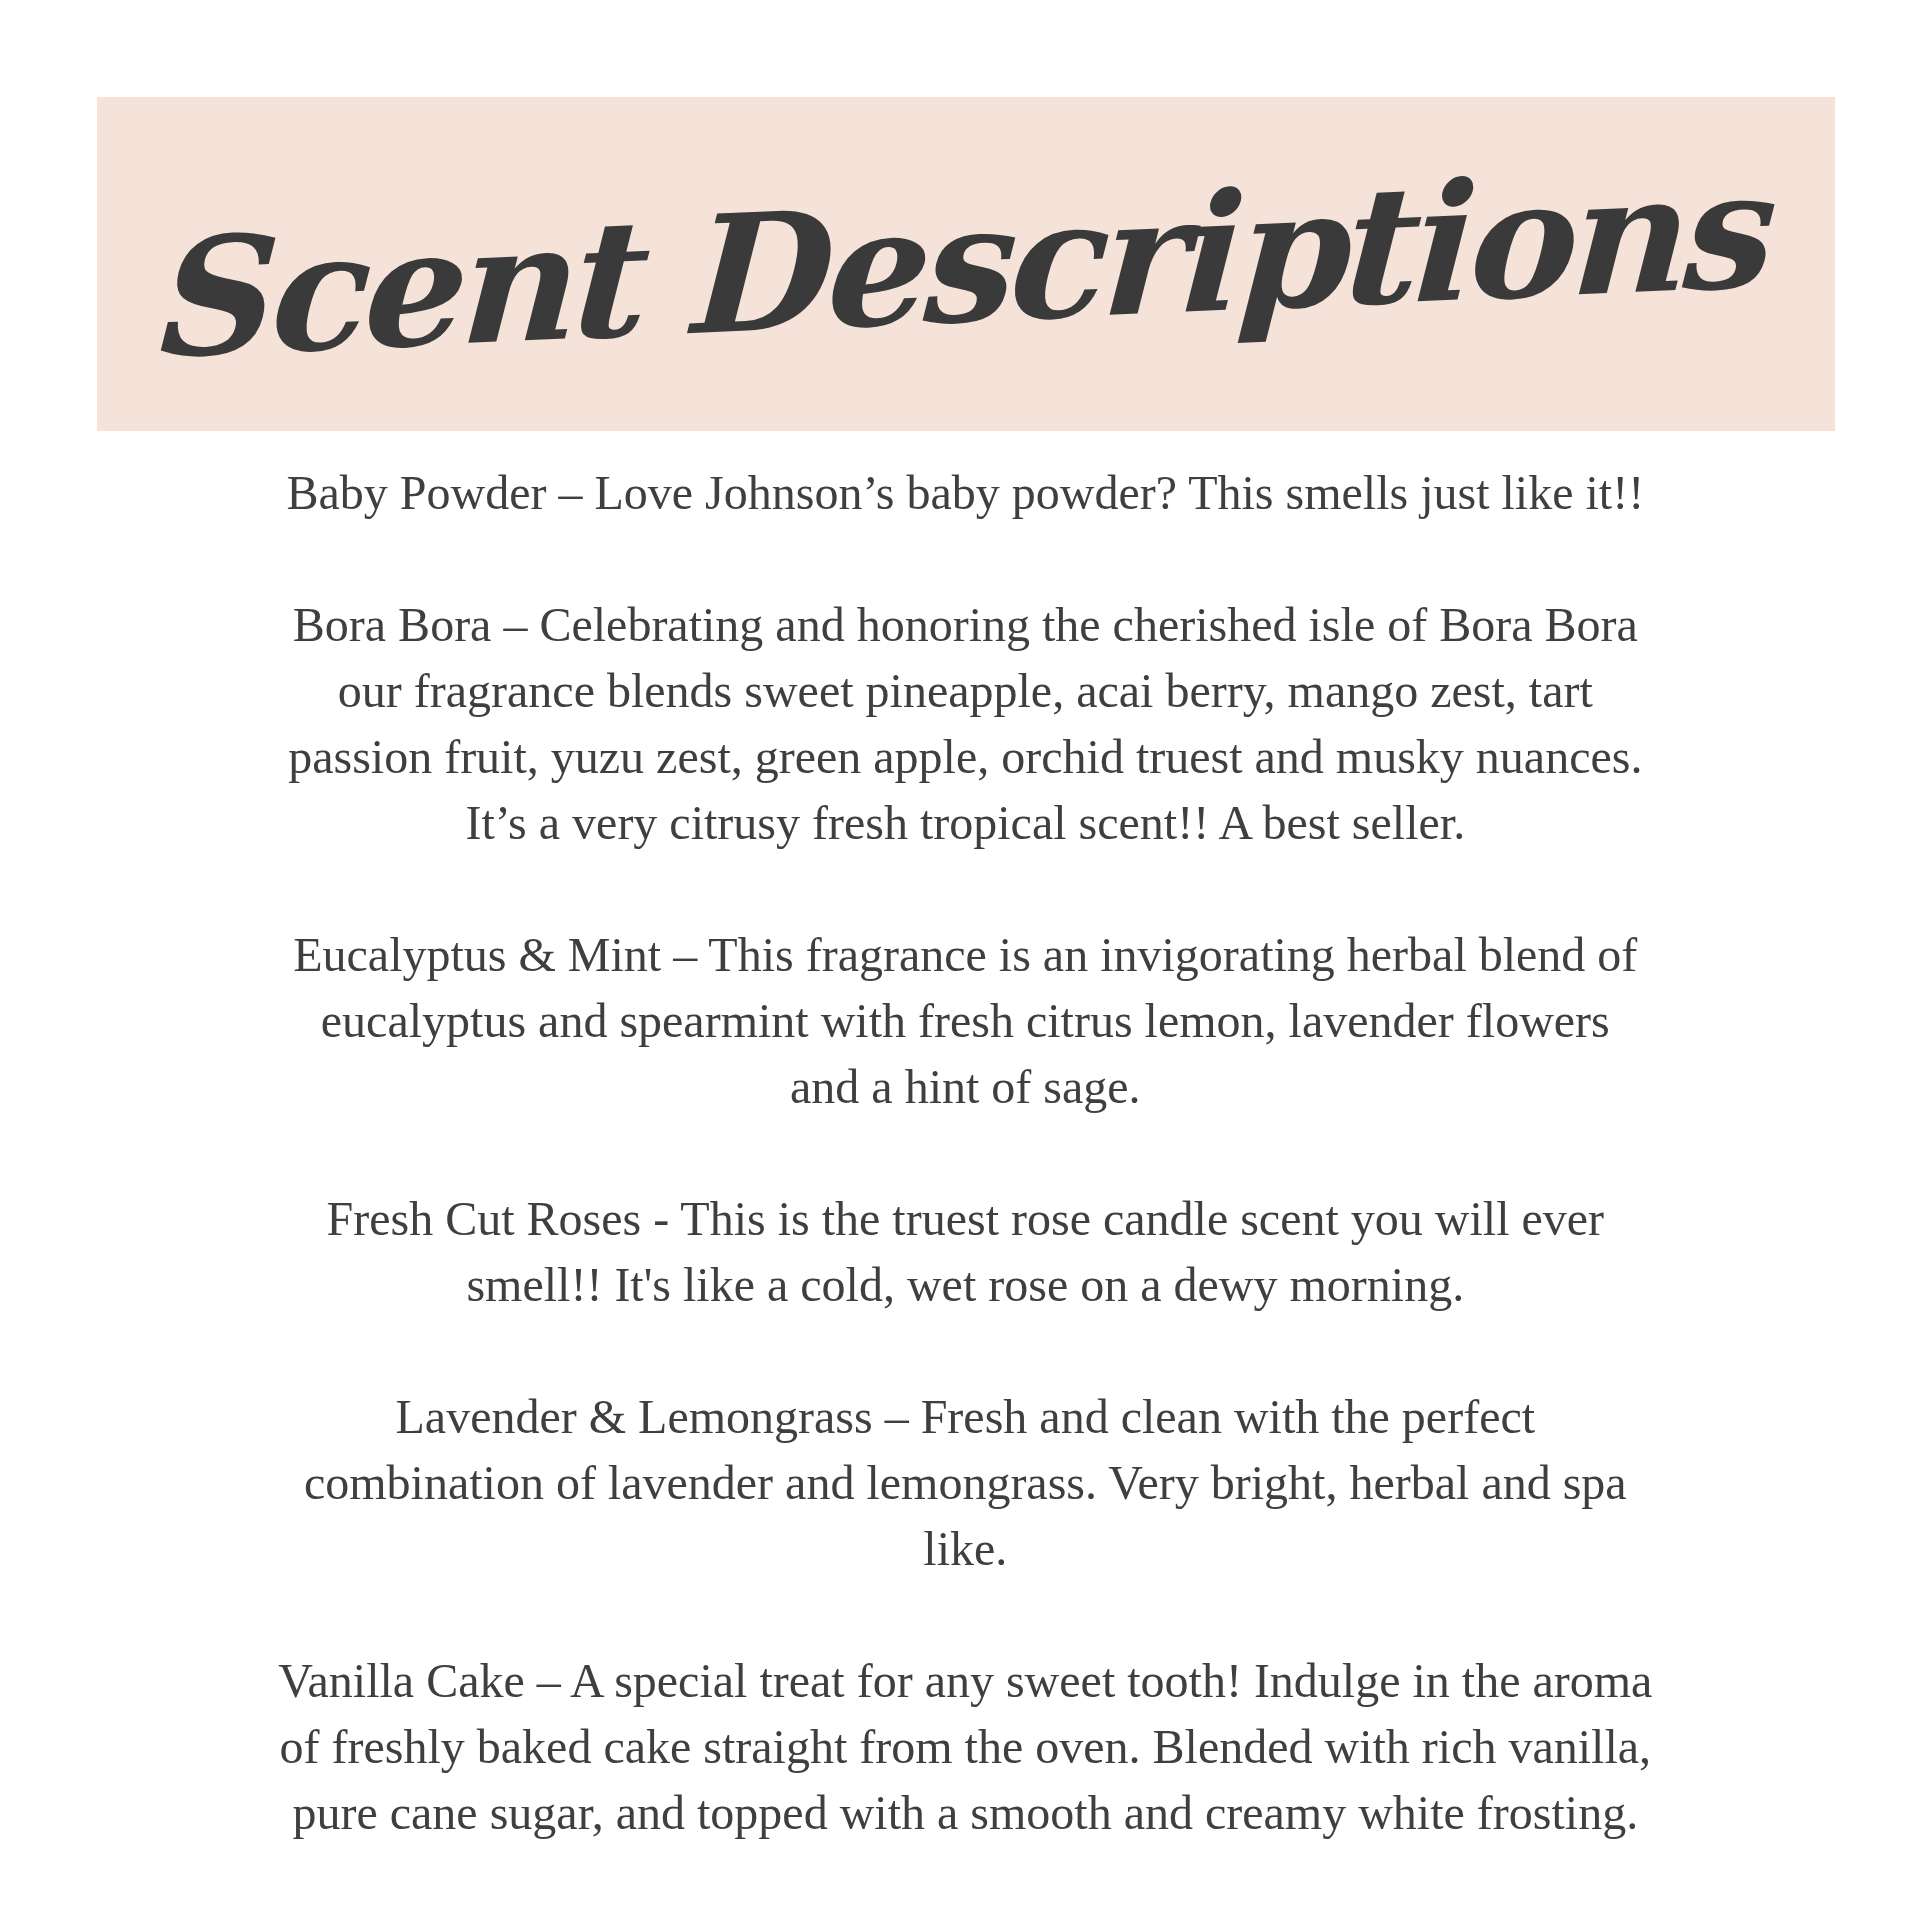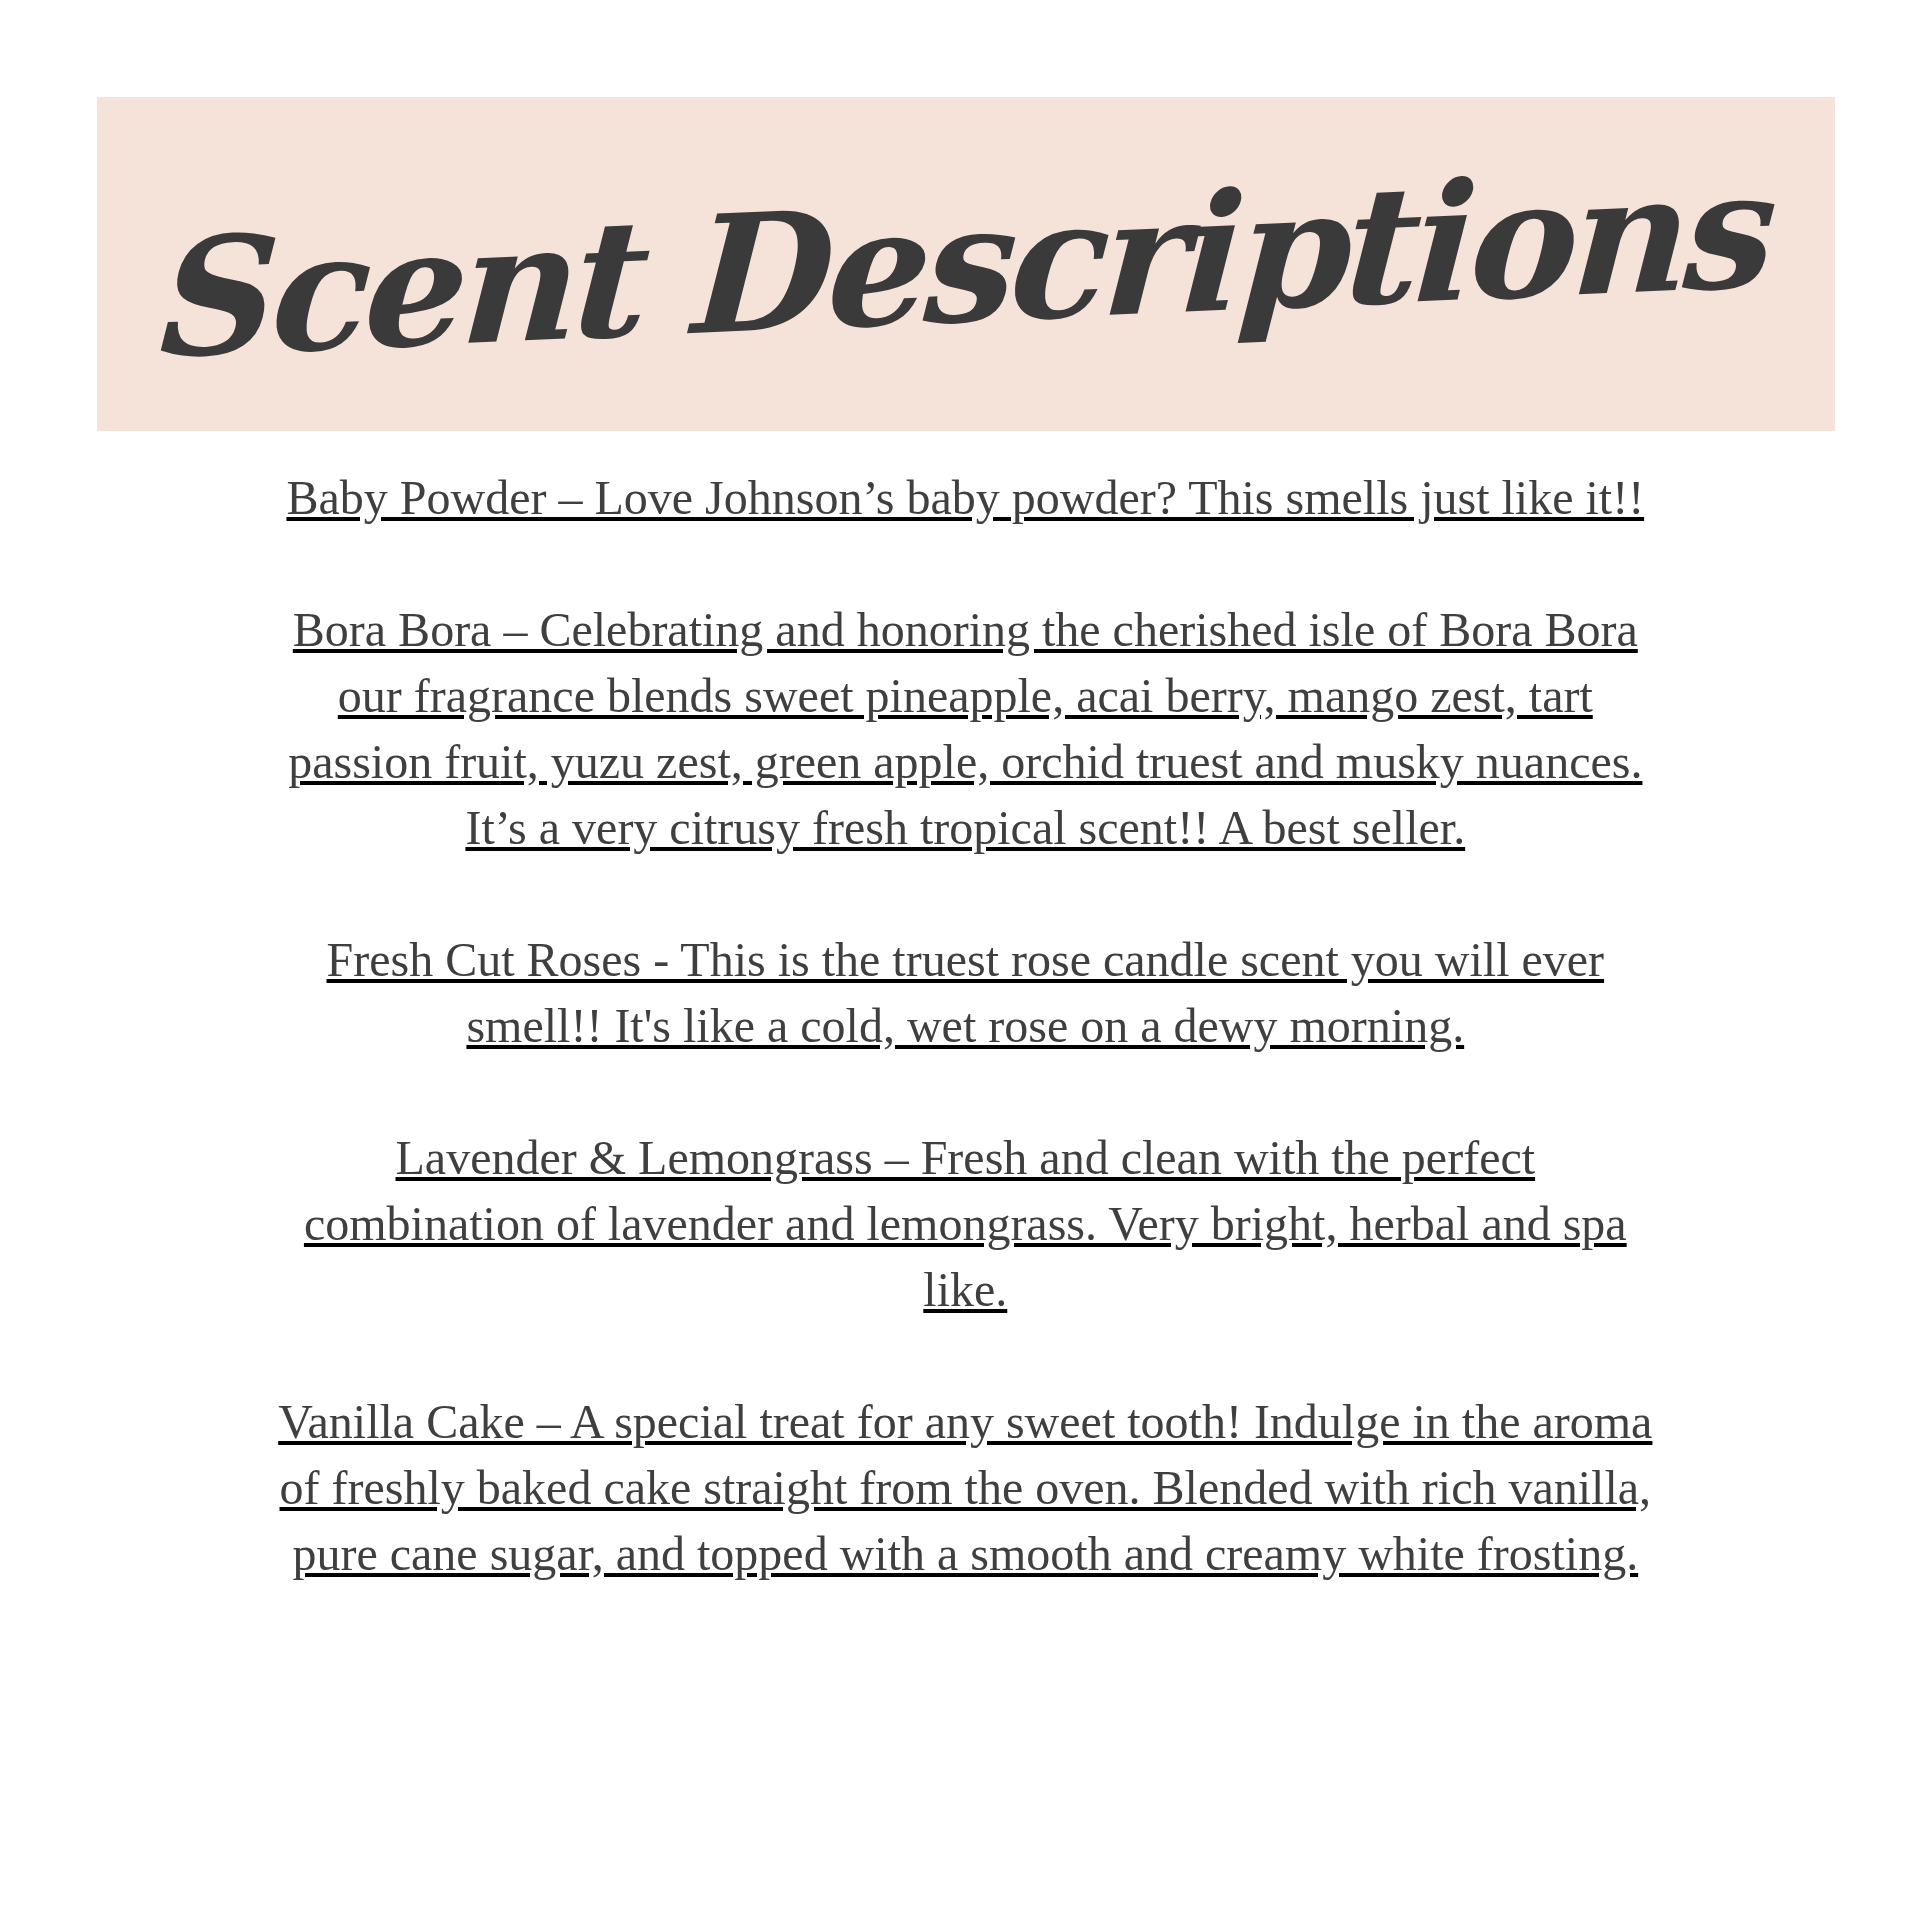--- a/index.html
+++ b/index.html
@@ -34,25 +34,24 @@
     font-size: 162px;
     line-height: 1;
     letter-spacing: -5.8px;
     color: #3a3a3a;
     transform: rotate(-2.5deg) skewX(-6deg);
     white-space: nowrap;
   }
   .scent-list {
     position: absolute;
     left: 19.3px;
-    top: 421px;
+    top: 431px;
     width: 1892px;
-    padding-top: 44px;
+    padding-top: 29px;
     text-align: center;
-    text-decoration: underline;
   }
   .scent-paragraph {
     margin: 0 0 66px 0;
     font-family: "Liberation Serif", serif;
     font-size: 48px;
     line-height: 66px;
     color: #3f3f3f;
     white-space: pre-line;
     text-align: center;
   }
@@ -69,20 +68,23 @@
   <div class="banner">
     <h1 class="banner-title">Scent Descriptions</h1>
   </div>
 
   <div class="scent-list">
     <p class="scent-paragraph">Baby Powder – Love Johnson’s baby powder? This smells just like it!!</p>
     <p class="scent-paragraph">Bora Bora – Celebrating and honoring the cherished isle of Bora Bora
 our fragrance blends sweet pineapple, acai berry, mango zest, tart
 passion fruit, yuzu zest, green apple, orchid truest and musky nuances.
 It’s a very citrusy fresh tropical scent!! A best seller.</p>
+    <p class="scent-paragraph">Eucalyptus &amp; Mint – This fragrance is an invigorating herbal blend of
+eucalyptus and spearmint with fresh citrus lemon, lavender flowers
+and a hint of sage.</p>
     <p class="scent-paragraph">Fresh Cut Roses - This is the truest rose candle scent you will ever
 smell!! It's like a cold, wet rose on a dewy morning.</p>
     <p class="scent-paragraph">Lavender &amp; Lemongrass – Fresh and clean with the perfect
 combination of lavender and lemongrass. Very bright, herbal and spa
 like.</p>
     <p class="scent-paragraph">Vanilla Cake – A special treat for any sweet tooth! Indulge in the aroma
 of freshly baked cake straight from the oven. Blended with rich vanilla,
 pure cane sugar, and topped with a smooth and creamy white frosting.</p>
   </div>
 

